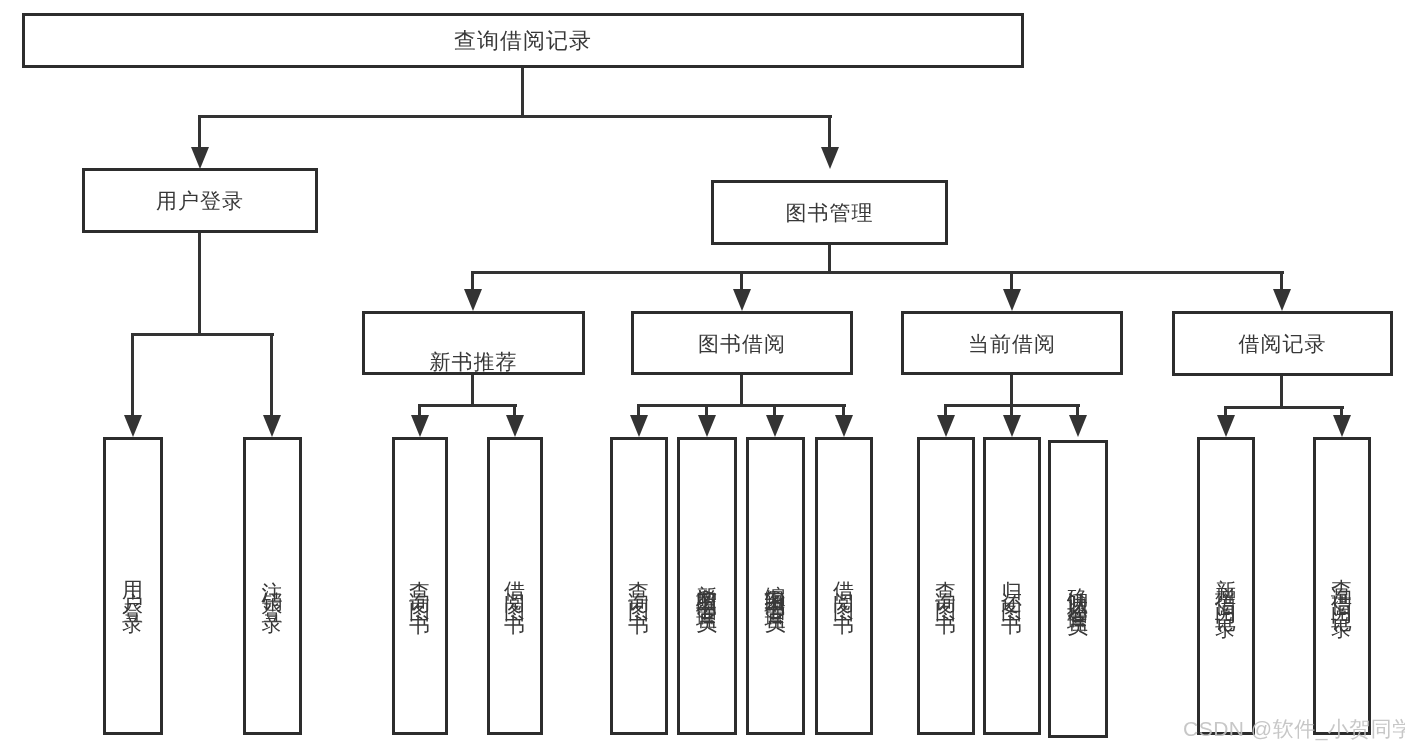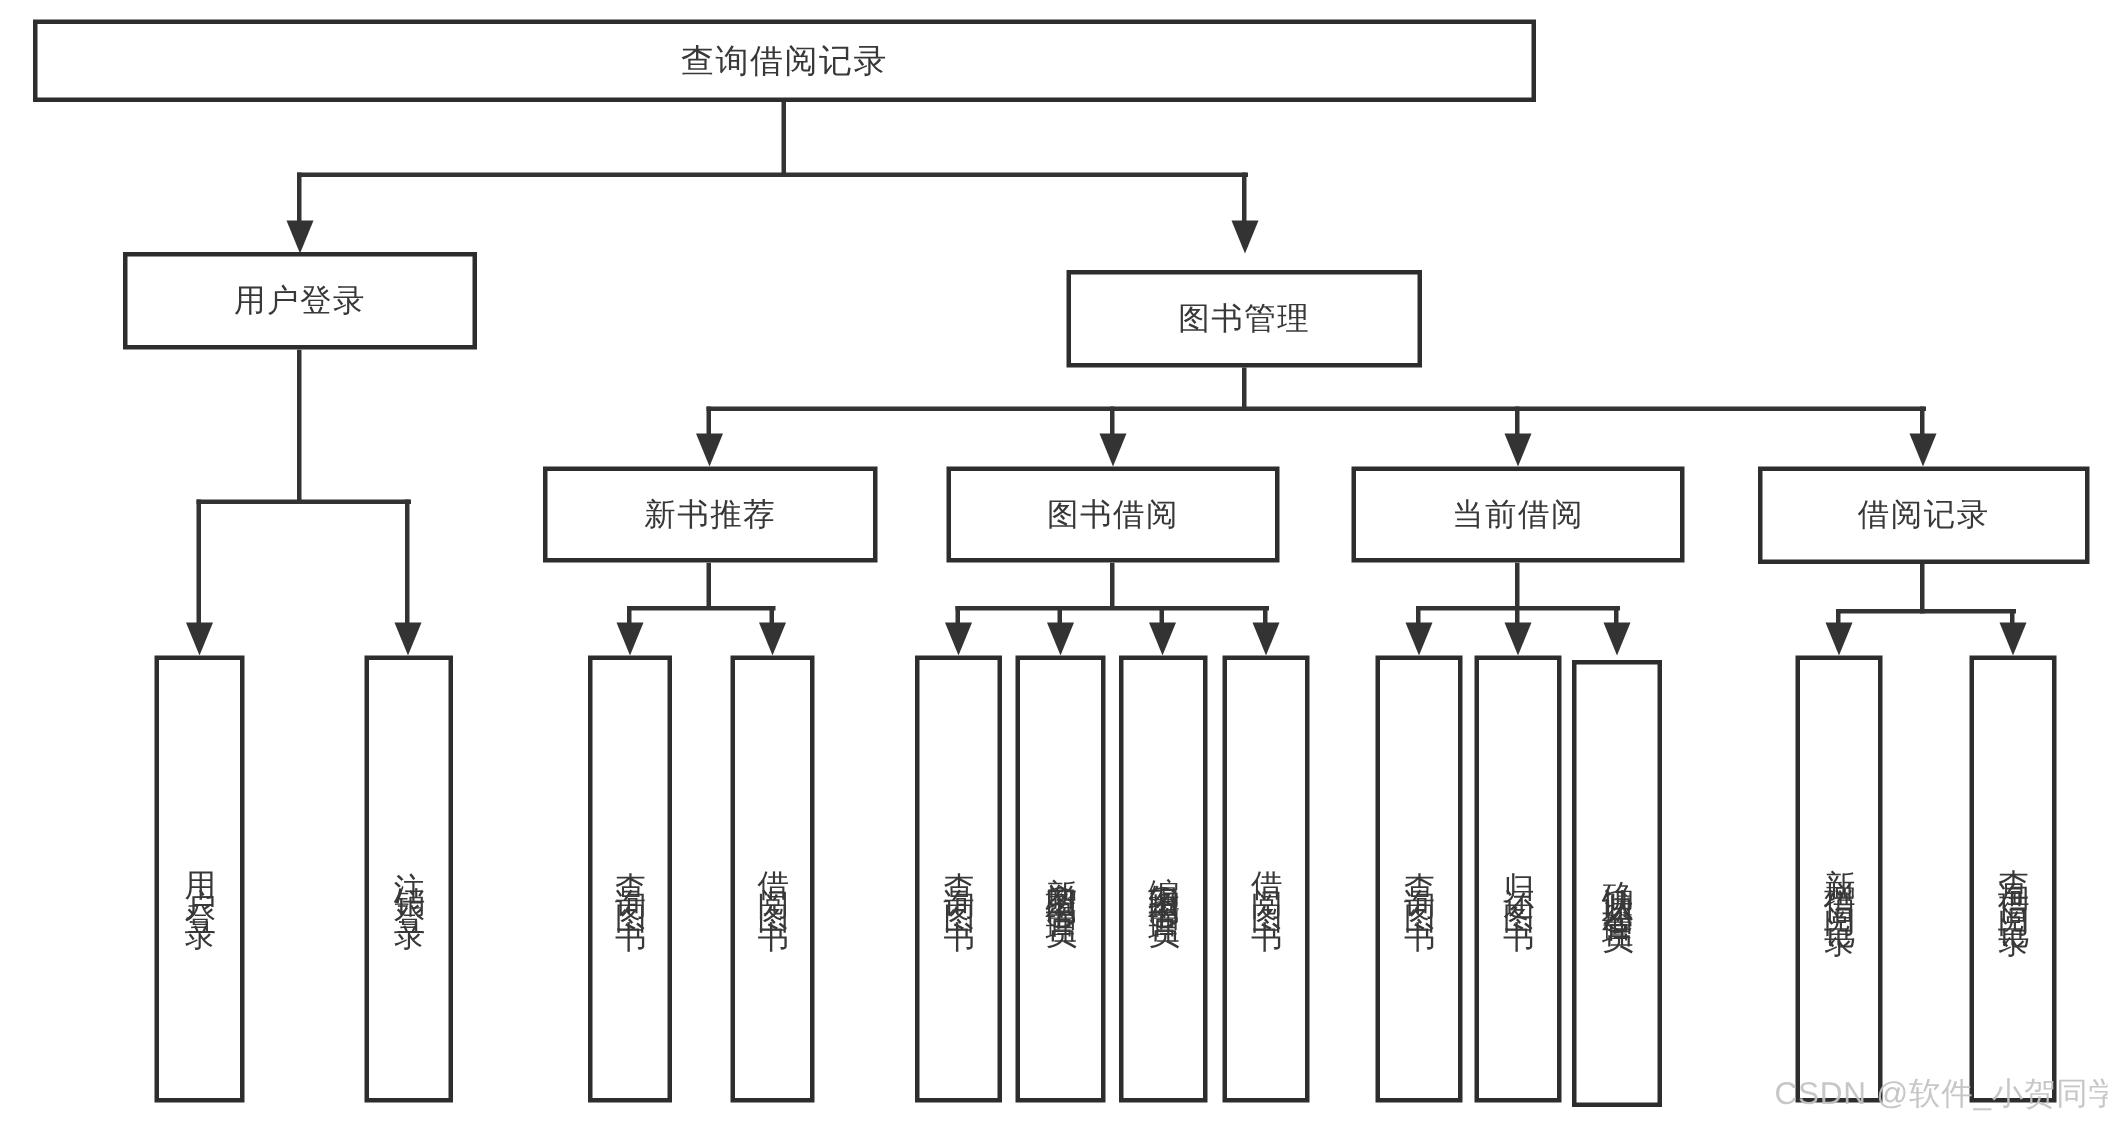--- a/index.html
+++ b/index.html
@@ -106,21 +106,21 @@
     <span>查询借阅记录</span>
   </div>
 
   <div class="box hbox" style="left:82px;top:168px;width:236px;height:65px;">
     <span>用户登录</span>
   </div>
   <div class="box hbox" style="left:711px;top:168px;width:237px;height:65px;margin-top:12px;">
     <span>图书管理</span>
   </div>
 
-  <div class="box hbox" style="left:362px;top:311px;width:223px;height:64px;">
+  <div class="box hbox" style="left:362px;top:311px;width:223px;height:64px;align-items:flex-end;">
     <span>新书推荐</span>
   </div>
   <div class="box hbox" style="left:631px;top:311px;width:222px;height:64px;">
     <span>图书借阅</span>
   </div>
   <div class="box hbox" style="left:901px;top:311px;width:222px;height:64px;">
     <span>当前借阅</span>
   </div>
   <div class="box hbox" style="left:1172px;top:311px;width:221px;height:65px;">
     <span>借阅记录</span>

